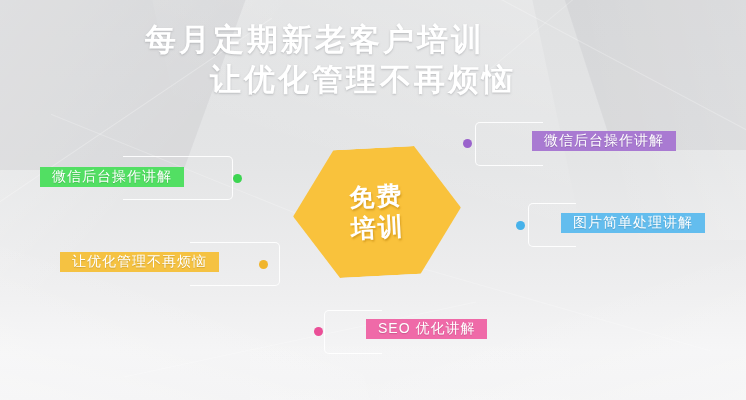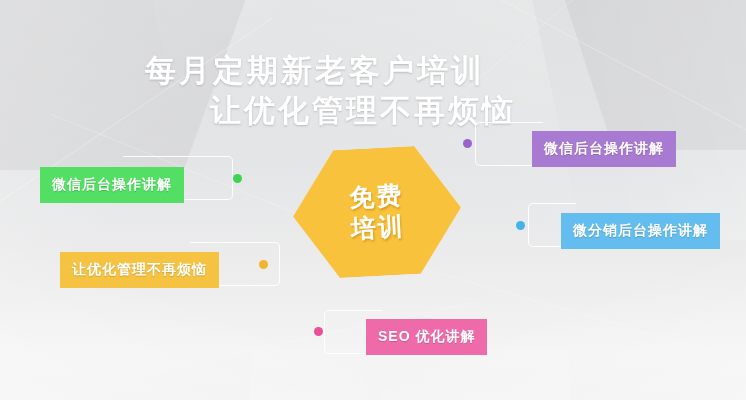--- a/index.html
+++ b/index.html
@@ -38,21 +38,21 @@
   .c3{right:-20px;top:60px;width:300px;transform:rotate(28deg);opacity:.5;}
   .c4{left:120px;bottom:60px;width:360px;transform:rotate(-12deg);opacity:.5;}
   .c5{right:30px;bottom:90px;width:300px;transform:rotate(16deg);opacity:.45;}
   .c6{left:430px;top:10px;width:260px;transform:rotate(-40deg);opacity:.4;}
   .dark{position:absolute;pointer-events:none;background:rgba(170,172,175,0.18);}
   .d1{left:-40px;top:-30px;width:260px;height:200px;transform:skewX(-20deg);}
   .d2{right:-40px;top:-20px;width:200px;height:170px;transform:skewX(18deg);}
 
   
   #headline{position:absolute;left:0;top:20px;width:630px;text-align:center;
-            pointer-events:none;margin-top:31px;}
+            pointer-events:none;}
   .hl-line{
     color:#ffffff;font-weight:bold;font-size:31px;line-height:40px;
     letter-spacing:3px;
     text-shadow:0 1px 2px rgba(150,152,155,0.55);
   }
   .hl-1{padding-left:0px;}
   .hl-2{padding-left:96px;}
 
   
   #hex-wrap{position:absolute;left:293px;top:148px;width:168px;height:128px;}
@@ -73,22 +73,22 @@
 
   
   .node{position:absolute;}
   .frame{position:absolute;border:1px solid rgba(255,255,255,0.92);
          box-sizing:border-box;background:transparent;}
   .frame.r-open{border-left:none;border-top-left-radius:0;border-bottom-left-radius:0;
                 border-top-right-radius:5px;border-bottom-right-radius:5px;}
   .frame.l-open{border-right:none;border-top-left-radius:5px;border-bottom-left-radius:5px;}
   .dot{position:absolute;width:9px;height:9px;border-radius:50%;}
   .chip{position:absolute;display:flex;align-items:center;justify-content:center;
-        color:#ffffff;font-weight:bold;font-size:14px;letter-spacing:1px;
-        white-space:nowrap;box-sizing:border-box;padding:0 12px;height:36px;
+        color:#ffffff;font-weight:normal;font-size:14px;letter-spacing:1px;
+        white-space:nowrap;box-sizing:border-box;padding:0 12px;height:20px;
         text-shadow:0 1px 1px rgba(0,0,0,0.16);}
 
   
   #n-green   {left:40px;  top:152px;}
   #n-green .frame{left:83px;top:4px;width:110px;height:44px;}
   #n-green .chip {left:0px; top:15px;}
   #n-green .dot  {left:193px;top:22px;}
 
   #n-orange  {left:60px;  top:238px;}
   #n-orange .frame{left:130px;top:4px;width:90px;height:44px;}
@@ -157,21 +157,21 @@
 
   <div class="node" id="n-purple">
     <div class="frame l-open"></div>
     <div class="dot" style="background:#9a63cc"></div>
     <div class="chip" style="background:#a97ad2">微信后台操作讲解</div>
   </div>
 
   <div class="node" id="n-blue">
     <div class="frame l-open"></div>
     <div class="dot" style="background:#47b2ea"></div>
-    <div class="chip" style="background:#63bdee">微分销后台操作讲解</div>
+    <div class="chip" style="background:#63bdee">图片简单处理讲解</div>
   </div>
 
   <div class="node" id="n-pink">
     <div class="frame l-open"></div>
     <div class="dot" style="background:#ea4f97"></div>
     <div class="chip" style="background:#ef6aa8">SEO 优化讲解</div>
   </div>
 
 </div>
 

